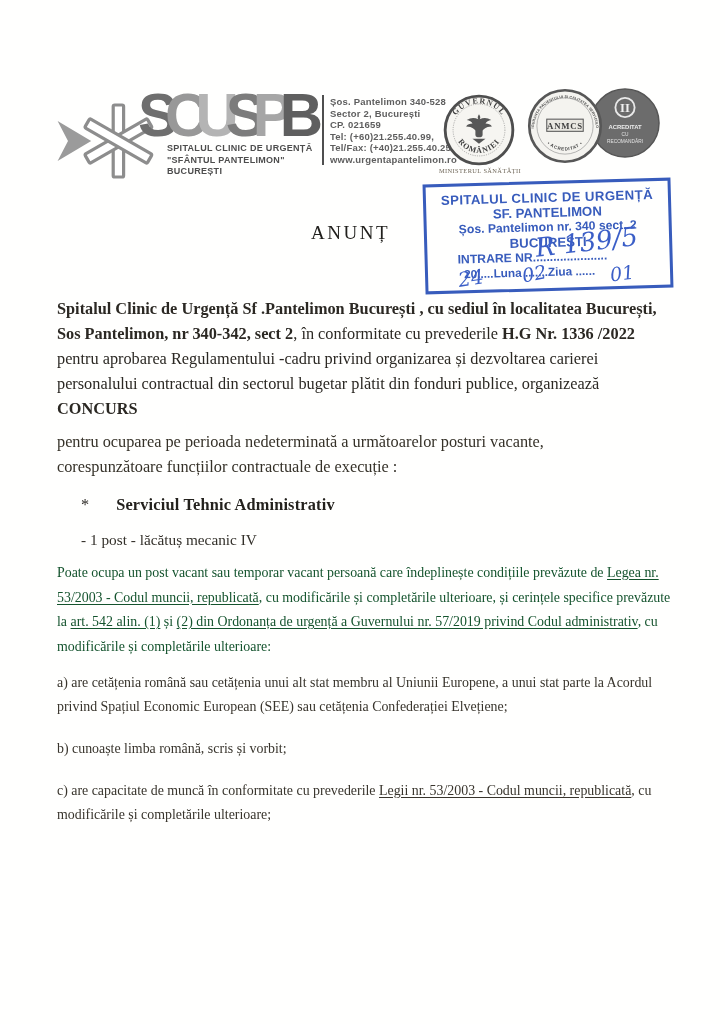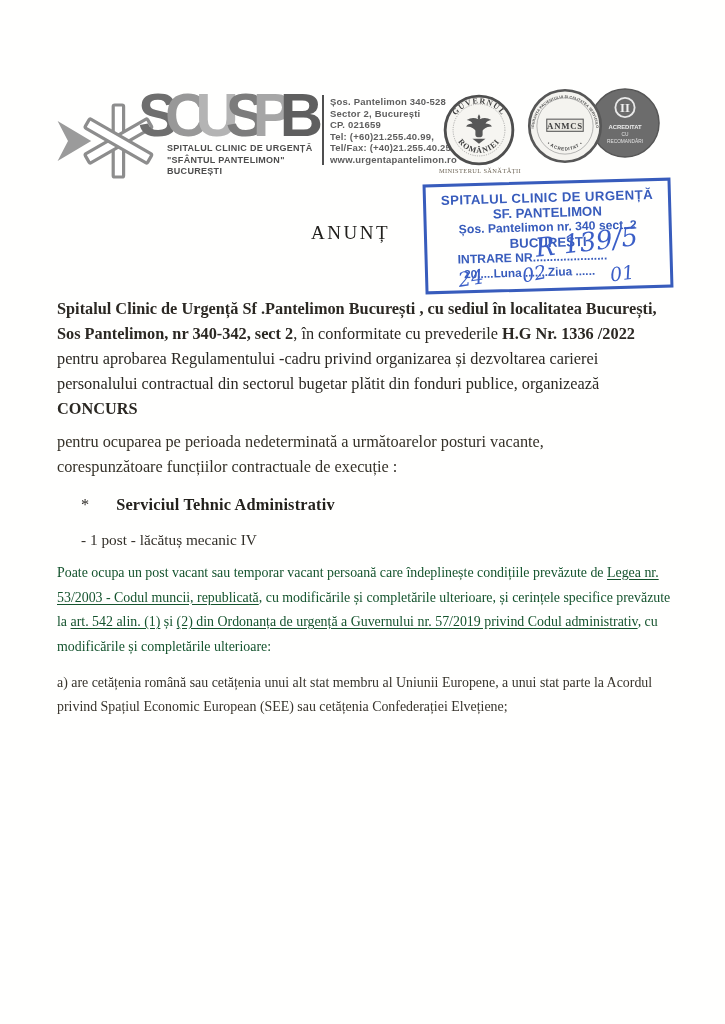--- a/index.html
+++ b/index.html
@@ -169,15 +169,17 @@
     </div>
 
     <ul class="post-list">
       <li>- 1 post  - lăcătuș mecanic IV</li>
     </ul>
 
 
     <p class="cond-intro"><span>Poate ocupa un post vacant sau temporar vacant persoană care îndeplinește condițiile prevăzute de </span><span class="u" style="text-decoration: underline;">Legea nr. 53/2003 - Codul muncii, republicată</span><span>, cu modificările și completările ulterioare, și cerințele specifice prevăzute la </span><span class="u" style="text-decoration: underline;">art. 542 alin. (1)</span><span> și </span><span class="u" style="text-decoration: underline;">(2) din Ordonanța de urgență a Guvernului nr. 57/2019 privind Codul administrativ</span><span>, cu modificările și completările ulterioare:</span></p>
 
     <p class="cond-item a"><span>a) are cetățenia română sau cetățenia unui alt stat membru al Uniunii Europene, a unui stat parte la Acordul privind Spațiul Economic European (SEE) sau cetățenia Confederației Elvețiene;</span></p>
+    <p class="cond-item b"><span>b) cunoaște limba română, scris și vorbit;</span></p>
+    <p class="cond-item c"><span>c) are capacitate de muncă în conformitate cu prevederile </span><span class="u" style="text-decoration: underline;">Legii nr. 53/2003 - Codul muncii, republicată</span><span>, cu modificările și completările ulterioare;</span></p>
   </div>
 
 </div>
 
 </body></html>

